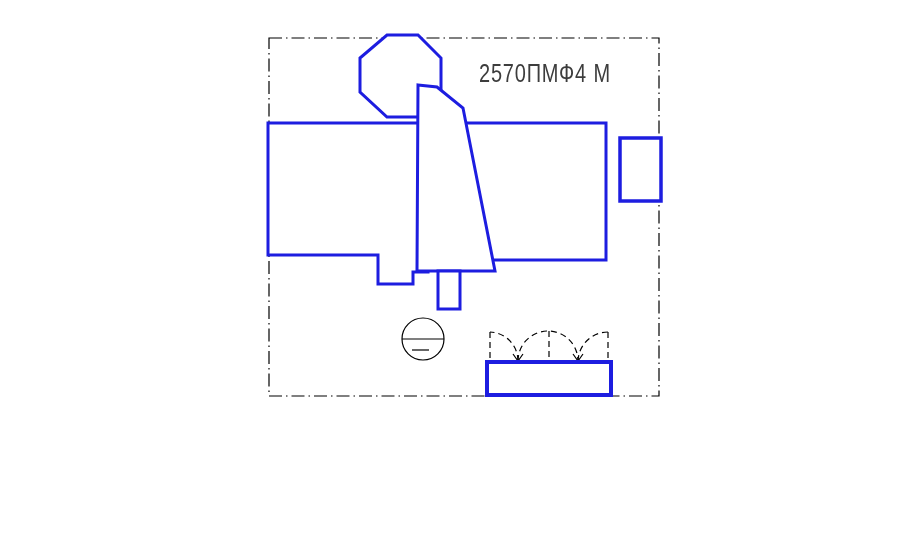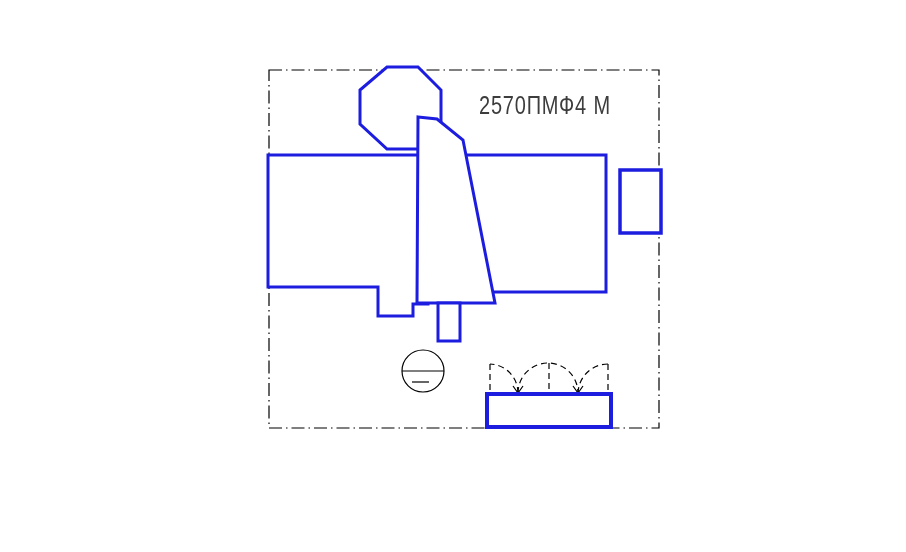--- a/index.html
+++ b/index.html
@@ -8,21 +8,20 @@
     --text:#3d3d3d;
     --bg:#ffffff;
   }
   html,body{margin:0;padding:0;background:var(--bg);}
   .canvas{
     position:relative;
     width:906px;height:427px;
     background:var(--bg);
     overflow:hidden;
     font-family:"Liberation Sans", sans-serif;
-    margin-top:32px;
   }
   svg{position:absolute;left:0;top:0;}
   
   .blue{fill:#ffffff;stroke:var(--outline);stroke-width:3;stroke-linejoin:miter;}
   .blue.w4{stroke-width:4;}
   .blue.w35{stroke-width:3.5;}
   
   .dashdot{fill:none;stroke:var(--line);stroke-width:1.2;stroke-dasharray:13 4 1.5 4;}
   
   .sym{fill:none;stroke:var(--line);stroke-width:1.2;}

